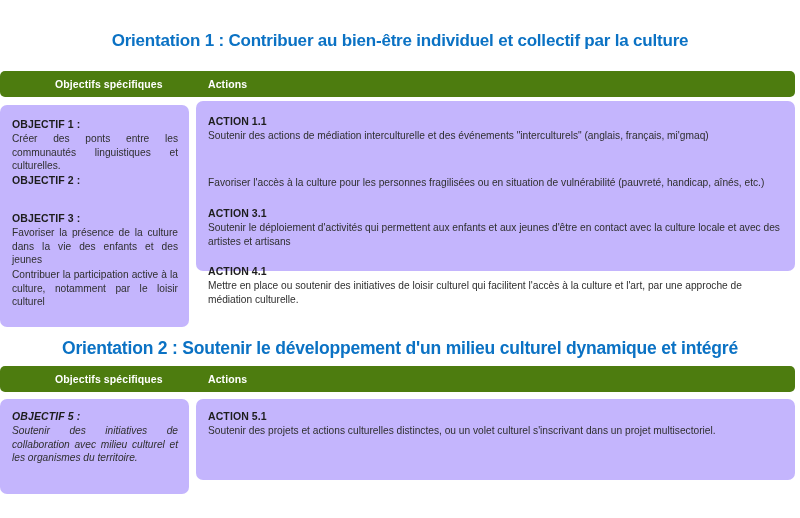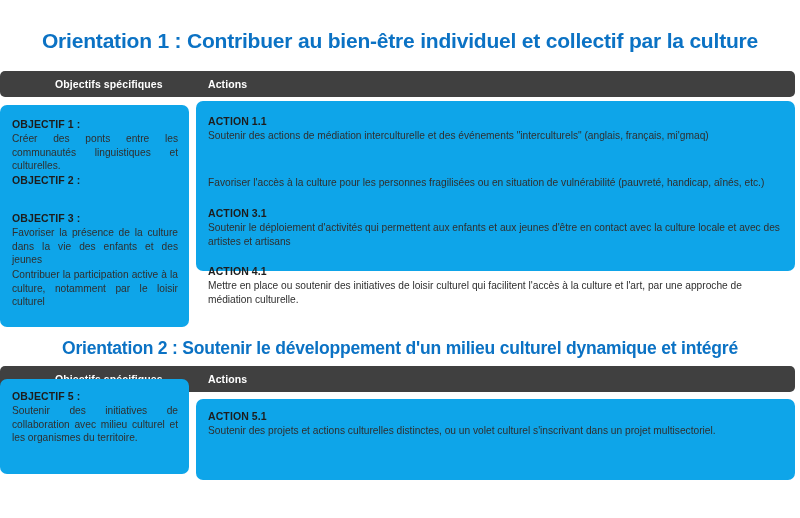--- a/index.html
+++ b/index.html
@@ -25,39 +25,39 @@
     color: #0b72c4;
     font-weight: bold;
     text-align: center;
     letter-spacing: -0.2px;
   }
   .section-title.t1 {
     position: absolute;
     left: 0;
     top: 30px;
     width: 800px;
-    font-size: 21px;
+    font-size: 17px;
     line-height: 22px;
   }
   .section-title.t2 {
     position: absolute;
     left: 0;
     top: 337px;
     width: 800px;
     font-size: 17.5px;
     line-height: 22px;
   }
 
   
   .header-bar {
     position: absolute;
     left: 0;
     width: 795px;
     height: 26px;
-    background: #404040;
+    background: #4d7c0f;
     border-radius: 5px;
     box-sizing: border-box;
   }
   .header-bar.h1 { top: 71px; }
   .header-bar.h2 { top: 366px; }
 
   .header-bar .col-label {
     position: absolute;
     top: 0;
     height: 26px;
@@ -67,42 +67,43 @@
     font-weight: bold;
     letter-spacing: 0.1px;
     white-space: nowrap;
   }
   .header-bar .col-label.objectives { left: 55px; }
   .header-bar .col-label.actions { left: 208px; }
 
   
   .panel {
     position: absolute;
-    background: #0ea5e9;
+    background: #c4b5fd;
     border-radius: 7px;
     box-sizing: border-box;
     padding: 10px 10px 10px 24px;
   }
   .panel.obj1 {
     left: 0;
     top: 105px;
     width: 189px;
     height: 222px;
   }
   .panel.act1 {
     left: 196px;
     top: 101px;
     width: 599px;
     height: 170px;
   }
   .panel.obj2 {
     left: 0;
-    top: 379px;
+    top: 399px;
     width: 189px;
     height: 95px;
+    font-style: italic;
   }
   .panel.act2 {
     left: 196px;
     top: 399px;
     width: 599px;
     height: 81px;
   }
 
   
   .entry { position: absolute; }

